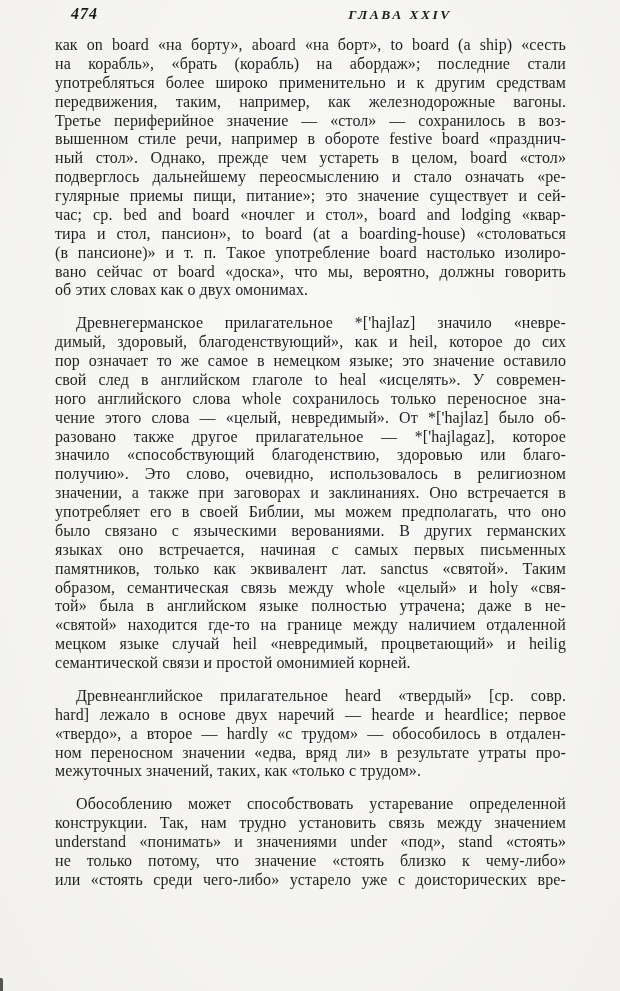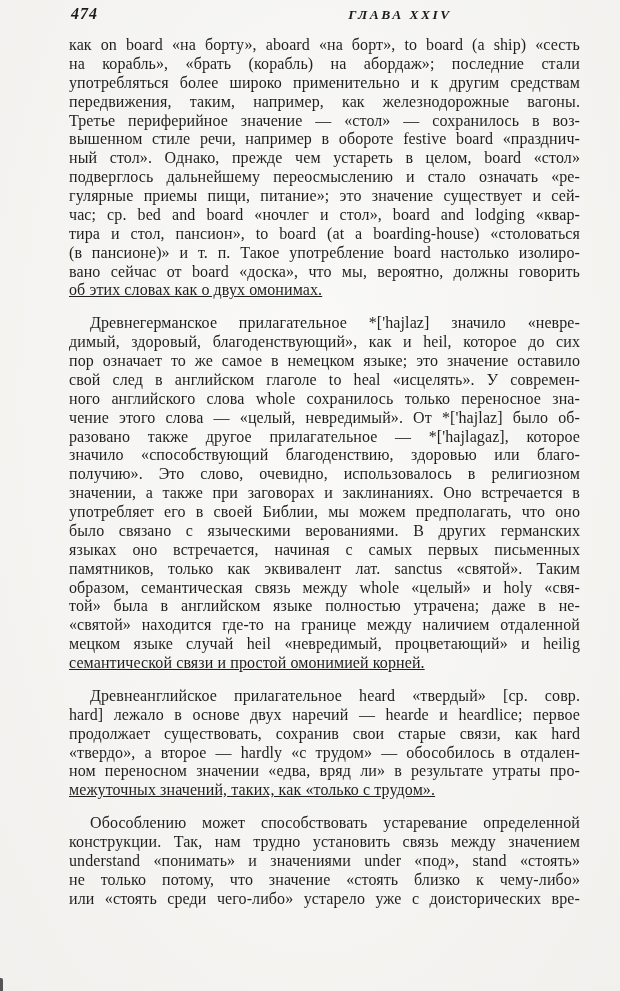--- a/index.html
+++ b/index.html
@@ -47,42 +47,41 @@
     text-align: center;
     font-size: 13.5px;
     font-weight: bold;
     font-style: italic;
     letter-spacing: 2.5px;
     white-space: nowrap;
   }
   .body-text {
     position: absolute;
     top: 36px;
-    left: 69px;
+    left: 55px;
     width: 511px;
     font-size: 16px;
     line-height: 18.88px;
     color: #1f1f1f;
     letter-spacing: 0.1px;
   }
   .line {
     text-align: justify;
     text-align-last: justify;
     white-space: normal;
     height: 18.88px;
     overflow: visible;
   }
   .line.indent {
     padding-left: 21px;
     margin-top: 14px;
   }
   .line.no-justify {
     text-align: center;
     text-align-last: left;
-    text-decoration: underline;
   }
   .scan-artifact {
     position: absolute;
     left: 0;
     bottom: 0;
     width: 3px;
     height: 13px;
     background: #3a3a3a;
     border-radius: 0 2px 0 0;
     opacity: 0.85;
@@ -127,21 +126,20 @@
       <div class="line">было связано с языческими верованиями. В других германских</div>
       <div class="line">языках оно встречается, начиная с самых первых письменных</div>
       <div class="line">памятников, только как эквивалент лат. sanctus «святой». Таким</div>
       <div class="line">образом, семантическая связь между whole «целый» и holy «свя-</div>
       <div class="line">той» была в английском языке полностью утрачена; даже в не-</div>
       <div class="line">«святой» находится где-то на границе между наличием отдаленной</div>
       <div class="line">мецком языке случай heil «невредимый, процветающий» и heilig</div>
       <div class="line no-justify">семантической связи и простой омонимией корней.</div>
       <div class="line indent">Древнеанглийское прилагательное heard «твердый» [ср. совр.</div>
       <div class="line">hard] лежало в основе двух наречий — hearde и heardlice; первое</div>
-      <div class="line">продолжает существовать, сохранив свои старые связи, как hard</div>
       <div class="line">«твердо», а второе — hardly «с трудом» — обособилось в отдален-</div>
       <div class="line">ном переносном значении «едва, вряд ли» в результате утраты про-</div>
       <div class="line no-justify">межуточных значений, таких, как «только с трудом».</div>
       <div class="line indent">Обособлению может способствовать устаревание определенной</div>
       <div class="line">конструкции. Так, нам трудно установить связь между значением</div>
       <div class="line">understand «понимать» и значениями under «под», stand «стоять»</div>
       <div class="line">не только потому, что значение «стоять близко к чему-либо»</div>
       <div class="line">или «стоять среди чего-либо» устарело уже с доисторических вре-</div>
     </div>
 

